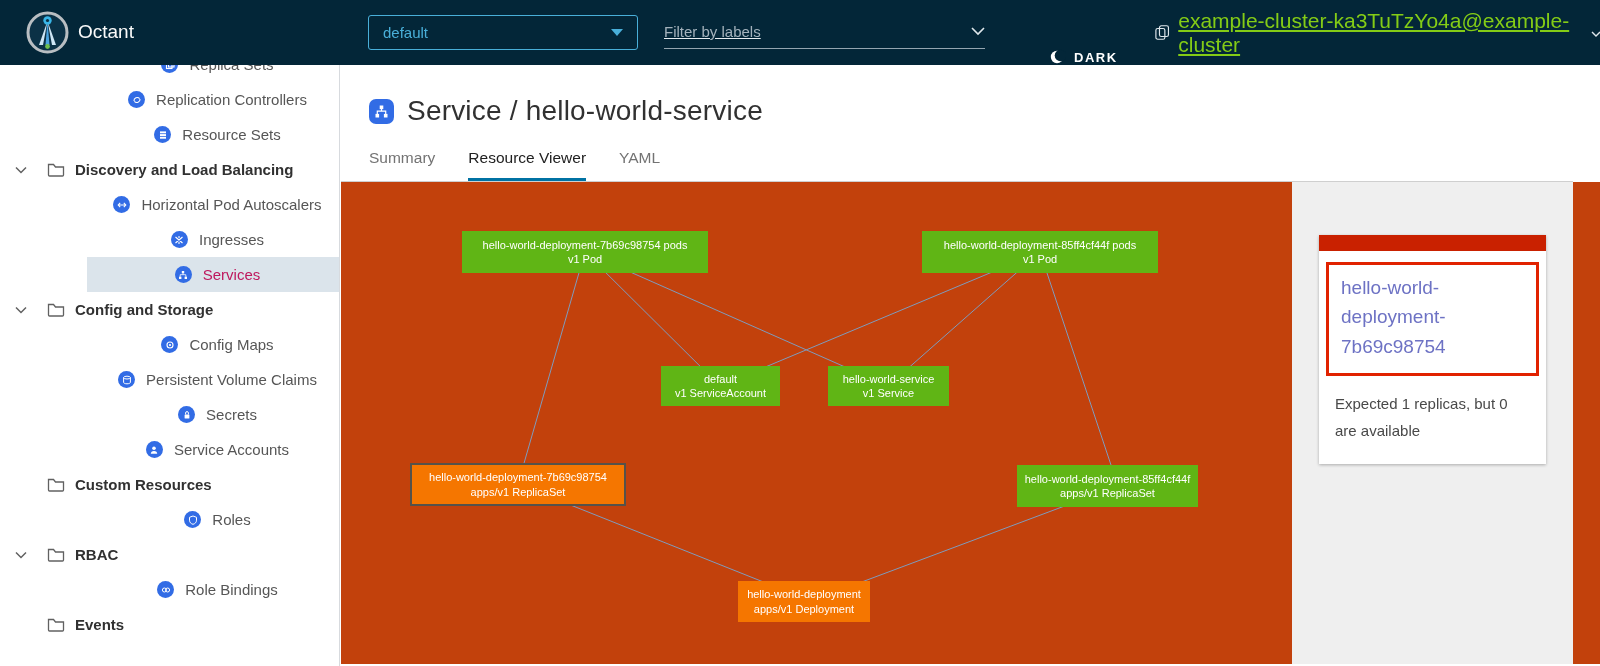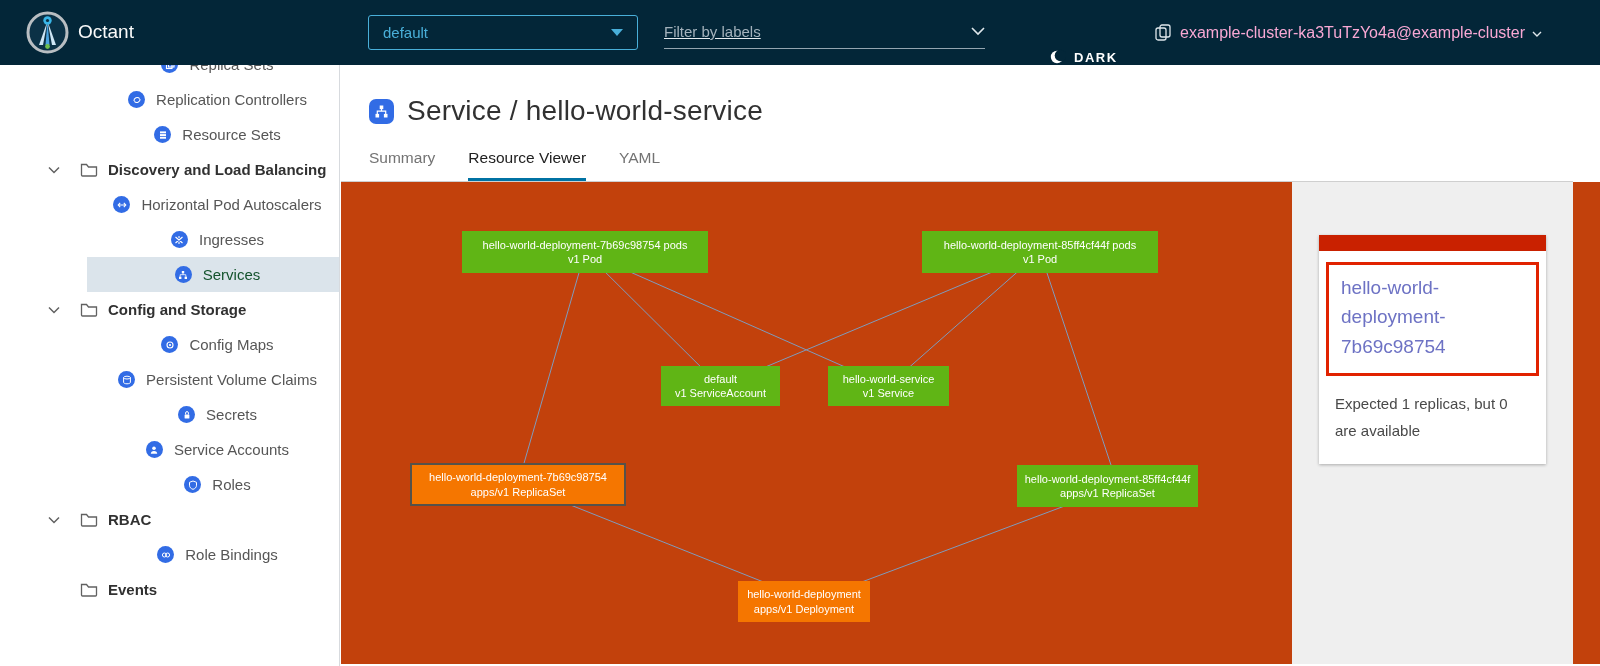--- a/index.html
+++ b/index.html
@@ -20,35 +20,35 @@
     border-bottom:1px solid #94a5b0; display:flex; align-items:center; }
   .filter-input { flex:1; background:transparent; border:none; outline:none;
     color:#e6ecf0; font-size:15px; font-family:"Liberation Sans",sans-serif;text-decoration:underline; }
   .filter-input::placeholder { color:#a4b2bc; opacity:1; }
   .dark-toggle { position:absolute; left:1050px; top:0; height:65px; display:flex;
     align-items:flex-end; cursor:pointer; }
   .dark-label { color:#fff; font-size:13px; font-weight:bold; letter-spacing:1.5px;
     margin-left:8px; }
   .cluster { position:absolute; left:1155px; top:0; height:65px; display:flex;
     align-items:center; cursor:pointer; }
-  .cluster-label { color:#f9a8d4; font-size:16px; margin-left:8px; }
+  .cluster-label { color:#84cc16; font-size:21px; margin-left:8px;text-decoration:underline; }
   .cluster-chev { margin-left:7px; margin-top:3px; }
 
   
   .sidebar { position:absolute; left:0; top:65px; width:340px; bottom:0;
     background:#fff; border-right:1px solid #d7dade; overflow:hidden; z-index:10; }
   .snav { margin-top:-18px; }
   .srow { height:35px; display:flex; align-items:center; cursor:pointer; position:relative; }
   .srow.res { padding-left:96px;justify-content:center; }
   .srow.res.sel { background:#dbe4eb; margin-left:87px; padding-left:9px; }
   .res-icon { width:17px; height:17px; border-radius:50%; background:#326ce5;
     display:inline-flex; align-items:center; justify-content:center; flex:none; }
   .slabel { margin-left:11px; font-size:15px; color:#565656; white-space:nowrap; }
-  .sel .slabel { color:#14532d; }
-  .srow.grp { padding-left:48px; }
+  .sel .slabel { color:#be185d; }
+  .srow.grp { padding-left:15px; }
   .chev { width:13px; display:inline-flex; flex:none; }
   .grp.nochev .chev { visibility:hidden; }
   .folder { margin-left:19px; width:18px; display:inline-flex; flex:none; }
   .glabel { margin-left:10px; font-size:15px; font-weight:bold; color:#313131; white-space:nowrap; }
 
   
   .main { position:absolute; left:341px; top:65px; right:0; bottom:0; background:#fff; }
   .title-row { display:flex; align-items:center; padding:30px 0 0 28px; }
   .title-icon { width:25px; height:25px; border-radius:28%; background:#326ce5;
     display:flex; align-items:center; justify-content:center; flex:none; }
@@ -251,20 +251,33 @@
     <div class="srow res">
       <span class="res-icon">
           <svg width="10" height="10" viewBox="0 0 10 10">
             <circle cx="5" cy="3.2" r="1.8" fill="#fff"></circle>
             <path d="M1.8 8.8a3.2 2.9 0 0 1 6.4 0z" fill="#fff"></path>
           </svg>
         </span>
       <span class="slabel">Service Accounts</span>
     </div>
 
+    <div class="srow grp nochev">
+      <span class="chev">
+          <svg width="12" height="8">
+            <polyline points="1,1.5 6,6.5 11,1.5" fill="none" stroke="#616161" stroke-width="1.5"></polyline>
+          </svg>
+        </span>
+      <span class="folder">
+          <svg width="18" height="15" viewBox="0 0 18 15">
+            <path d="M1.5 2.5h5l2 2.5h8v8a1 1 0 0 1-1 1h-13a1 1 0 0 1-1-1z" fill="none" stroke="#616161" stroke-width="1.3"></path>
+          </svg>
+        </span>
+      <span class="glabel">Custom Resources</span>
+    </div>
 
     <div class="srow res">
       <span class="res-icon">
           <svg width="10" height="10" viewBox="0 0 10 10">
             <path d="M5 1l3.5 1.3v2.9C8.5 7.4 7 8.8 5 9.3 3 8.8 1.5 7.4 1.5 5.2V2.3z" fill="none" stroke="#fff" stroke-width="1"></path>
           </svg>
         </span>
       <span class="slabel">Roles</span>
     </div>
 

